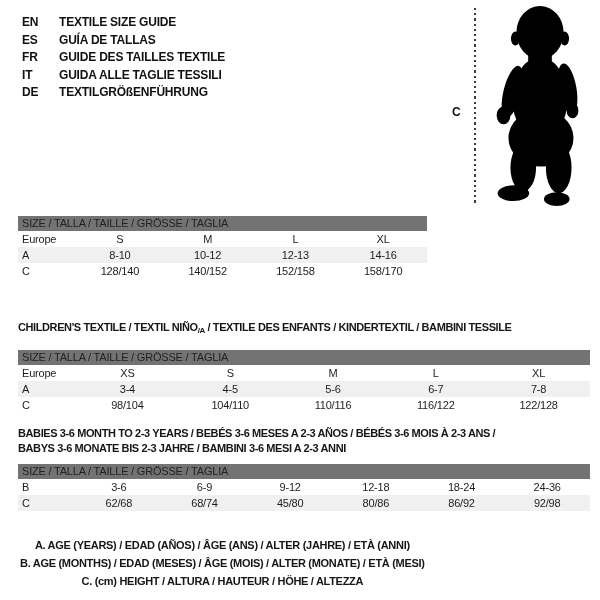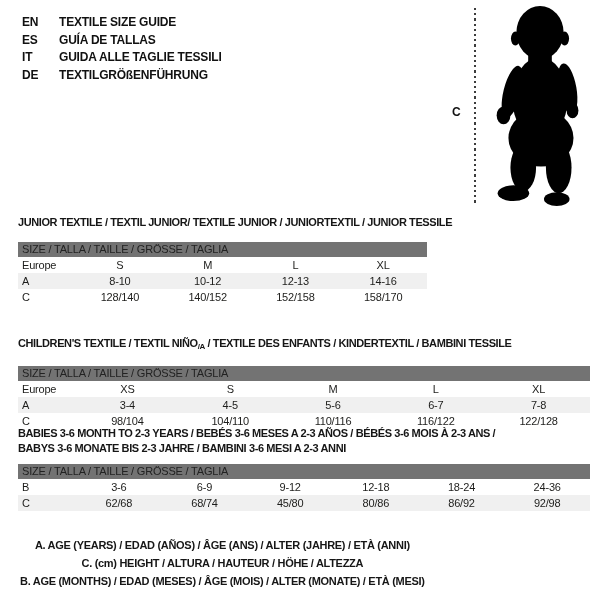--- a/index.html
+++ b/index.html
@@ -19,21 +19,21 @@
   .fig-label{position:absolute;left:452px;top:105px;font-weight:bold;font-size:12px;color:#111;}
   .fig-svg{position:absolute;left:482px;top:5px;}
 
   
   .table-sec{position:absolute;left:18px;}
   #t1{top:216px;width:409px;}
   #t2{top:321px;width:572px;}
   #t3{top:426px;width:572px;}
   .t-title{font-size:11px;font-weight:bold;line-height:12px;letter-spacing:-0.4px;
            white-space:nowrap;margin-bottom:14px;color:#161616;}
-  #t2 .t-title{margin-bottom:13px;margin-top:16px;}
+  #t2 .t-title{margin-bottom:13px;}
   #t3 .t-title{line-height:15px;margin-bottom:0;}
   #t3 .t-title-gap{height:8px;}
   .t-title sub{font-size:8px;vertical-align:-2px;letter-spacing:-0.4px;}
   .size-bar{background:#737373;height:15px;line-height:15px;font-size:11px;
             padding-left:4px;letter-spacing:-0.2px;color:#222;}
   .trow{display:grid;height:16px;line-height:16px;font-size:11px;letter-spacing:-0.2px;align-items:center;}
   .cols4{grid-template-columns:58px repeat(4,1fr);}
   .cols5{grid-template-columns:58px repeat(5,1fr);}
   .cols6{grid-template-columns:58px repeat(6,1fr);}
   .tlabel{padding-left:4px;text-align:left;}
@@ -52,20 +52,24 @@
   <div class="lang-block">
     <div class="lang-row">
       <span class="lang-code">EN</span>
       <span class="lang-text">TEXTILE SIZE GUIDE</span>
     </div>
     <div class="lang-row">
       <span class="lang-code">ES</span>
       <span class="lang-text">GUÍA DE TALLAS</span>
     </div>
     <div class="lang-row">
+      <span class="lang-code">FR</span>
+      <span class="lang-text">GUIDE DES TAILLES TEXTILE</span>
+    </div>
+    <div class="lang-row">
       <span class="lang-code">IT</span>
       <span class="lang-text">GUIDA ALLE TAGLIE TESSILI</span>
     </div>
     <div class="lang-row">
       <span class="lang-code">DE</span>
       <span class="lang-text">TEXTILGRÖßENFÜHRUNG</span>
     </div>
   </div>
 
   <span class="fig-label">C</span>
@@ -81,21 +85,20 @@
     <ellipse cx="86" cy="85" rx="9" ry="26" transform="rotate(-10 86 85)"></ellipse>
     <ellipse cx="91" cy="107" rx="6" ry="8"></ellipse>
     <ellipse cx="59" cy="135" rx="33" ry="29"></ellipse>
     <ellipse cx="41" cy="165" rx="13" ry="24"></ellipse>
     <ellipse cx="31" cy="191" rx="16" ry="8"></ellipse>
     <ellipse cx="77" cy="165" rx="13" ry="26"></ellipse>
     <ellipse cx="75" cy="197" rx="13" ry="7"></ellipse>
   </svg>
 
   <div class="table-sec" id="t1">
-    <div class="t-title">JUNIOR TEXTILE / TEXTIL JUNIOR/ TEXTILE JUNIOR / JUNIORTEXTIL / JUNIOR TESSILE</div>
     <div class="size-bar">SIZE / TALLA / TAILLE / GRÖSSE / TAGLIA</div>
     <div class="trow cols4">
       <span class="tlabel">Europe</span>
       <span class="tcell">S</span>
       <span class="tcell">M</span>
       <span class="tcell">L</span>
       <span class="tcell">XL</span>
     </div>
     <div class="trow cols4 shaded">
       <span class="tlabel">A</span>
@@ -162,17 +165,17 @@
       <span class="tcell">68/74</span>
       <span class="tcell">45/80</span>
       <span class="tcell">80/86</span>
       <span class="tcell">86/92</span>
       <span class="tcell">92/98</span>
     </div>
   </div>
 
   <div class="footnotes">
     <div>A. AGE (YEARS) / EDAD (AÑOS) / ÂGE (ANS) / ALTER (JAHRE) / ETÀ (ANNI)</div>
+    <div>B. AGE (MONTHS) / EDAD (MESES) / ÂGE (MOIS) / ALTER (MONATE) / ETÀ (MESI)</div>
     <div>C. (cm) HEIGHT / ALTURA / HAUTEUR / HÖHE / ALTEZZA</div>
-    <div>B. AGE (MONTHS) / EDAD (MESES) / ÂGE (MOIS) / ALTER (MONATE) / ETÀ (MESI)</div>
   </div>
 
 </div>
 
 </body></html>

